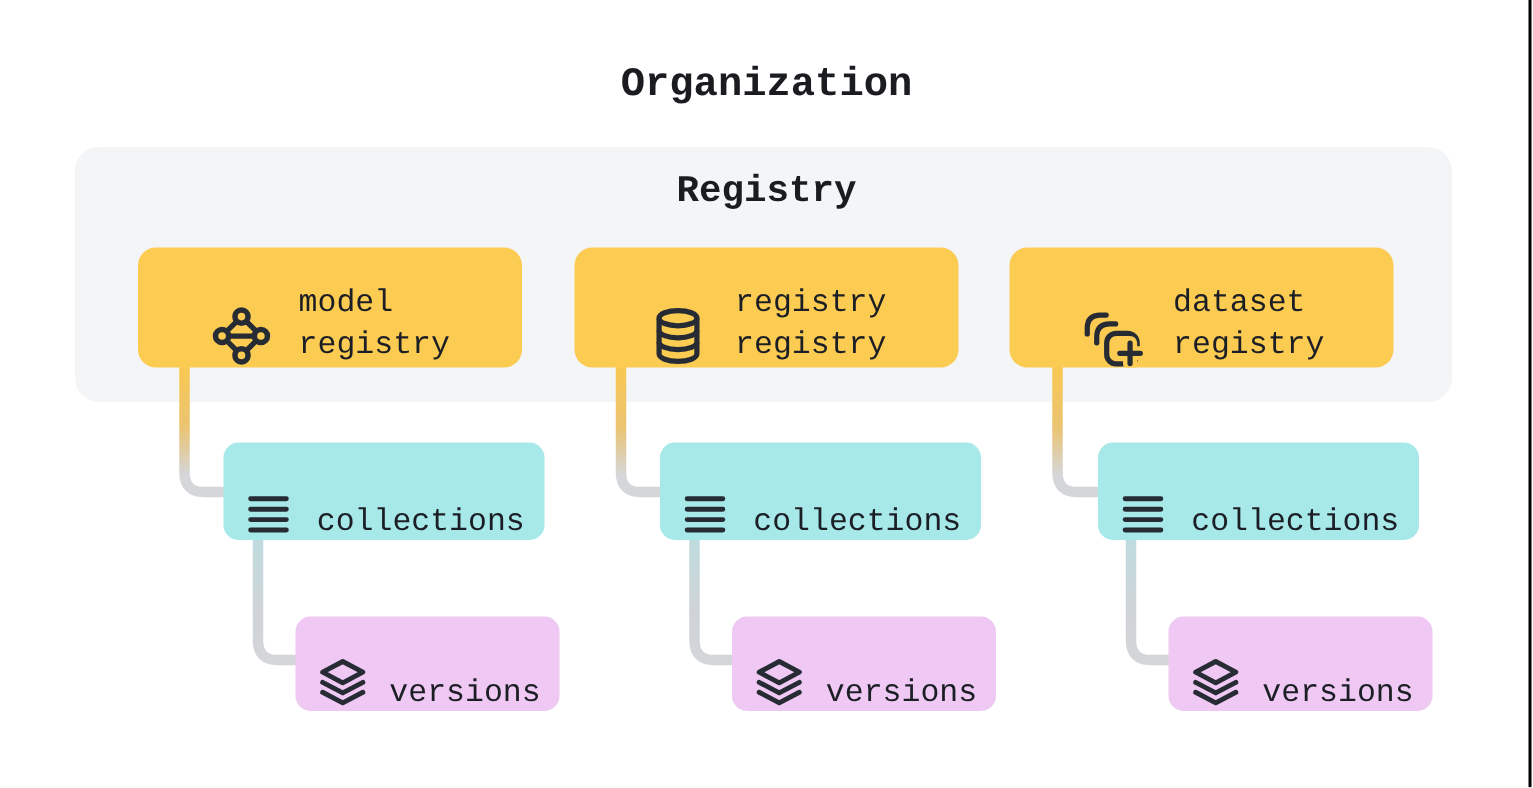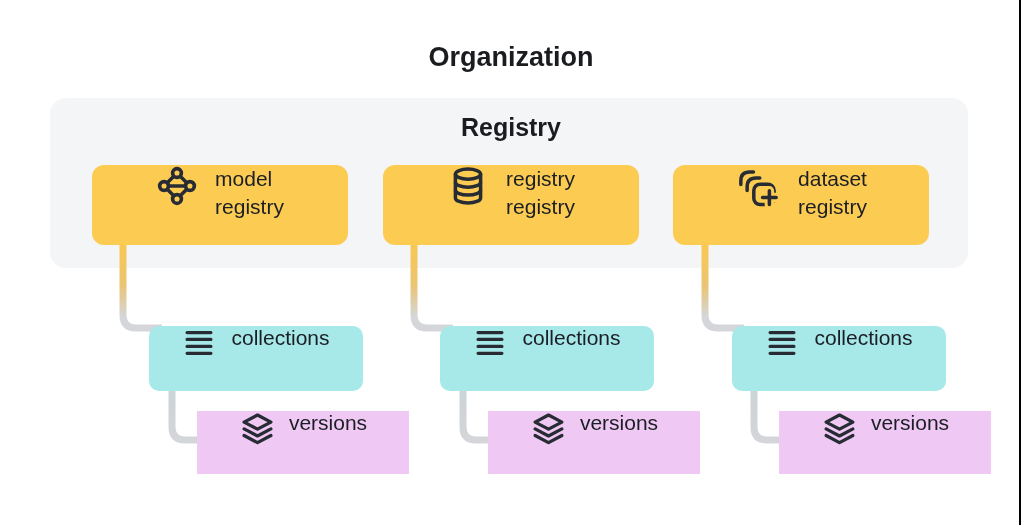--- a/index.html
+++ b/index.html
@@ -1,43 +1,43 @@
 <!DOCTYPE html>
 <html><head>
 <meta charset="utf-8">
 <style>
   html,body{margin:0;padding:0;background:#ffffff;}
   .canvas{
     position:relative;width:1022px;height:525px;background:#ffffff;overflow:hidden;
-    font-family:Liberation Sans, sans-serif;color:var(--ink,#1b1e24);
+    font-family:Liberation Mono, monospace;color:var(--ink,#1b1e24);
   }
   .org-title{
     position:absolute;left:0;top:42px;width:100%;text-align:center;
     font-size:27px;font-weight:600;color:#1a1c20;z-index:4;
   }
   .registry-panel{
     position:absolute;left:50px;top:98px;width:918px;height:170px;
     background:var(--panel-bg,#F4F5F7);border-radius:16px;z-index:1;
   }
   .registry-title{
     position:absolute;left:0;top:113px;width:100%;text-align:center;
     font-size:25px;font-weight:600;color:#1a1c20;z-index:2;
   }
   .connectors{position:absolute;left:0;top:0;z-index:2;pointer-events:none;}
   .node{
-    position:absolute;display:flex;align-items:flex-start;justify-content:center;
+    position:absolute;display:flex;align-items:flex-end;justify-content:center;
     box-sizing:border-box;z-index:3;
   }
   .node svg{flex:0 0 auto;color:var(--icon-ink,#272C34);}
   .reg-box{top:165px;width:256px;height:80px;border-radius:12px;background:var(--registry-box,#FCCB52);gap:17px;}
   #reg-0{left:92px}#reg-1{left:383px}#reg-2{left:673px}
   .reg-label{font-size:21px;line-height:28px;color:var(--ink,#1b1e24);text-align:left;}
-  .col-box{top:295px;width:214px;height:65px;border-radius:10px;background:var(--collections-box,#A7E8E8);gap:15px;margin-top:31px;}
+  .col-box{top:295px;width:214px;height:65px;border-radius:10px;background:var(--collections-box,#A7E8E8);gap:15px;}
   #col-0{left:149px}#col-1{left:440px}#col-2{left:732px}
-  .ver-box{top:411px;width:212px;height:63px;border-radius:0;background:var(--versions-box,#EFC8F3);gap:13px;}
+  .ver-box{top:411px;width:176px;height:63px;border-radius:10px;background:var(--versions-box,#EFC8F3);gap:13px;}
   #ver-0{left:197px}#ver-1{left:488px}#ver-2{left:779px}
   .node-label{font-size:21px;color:var(--ink,#1b1e24);}
   .edge-line-right{position:absolute;top:0;right:1px;width:2px;height:525px;background:var(--edge-line,#000);z-index:5;}
 </style>
 </head>
 <body>
 
 <div class="canvas" style="--registry-box: #FCCB52; --collections-box: #A7E8E8; --versions-box: #EFC8F3; --panel-bg: #F4F5F7; --connector-yellow: #FBC84E; --connector-gray: #D4D6D9; --icon-ink: #272C34; --ink: #1B1E24; --edge-line: #000000;">
 
   <div class="org-title">Organization</div>

